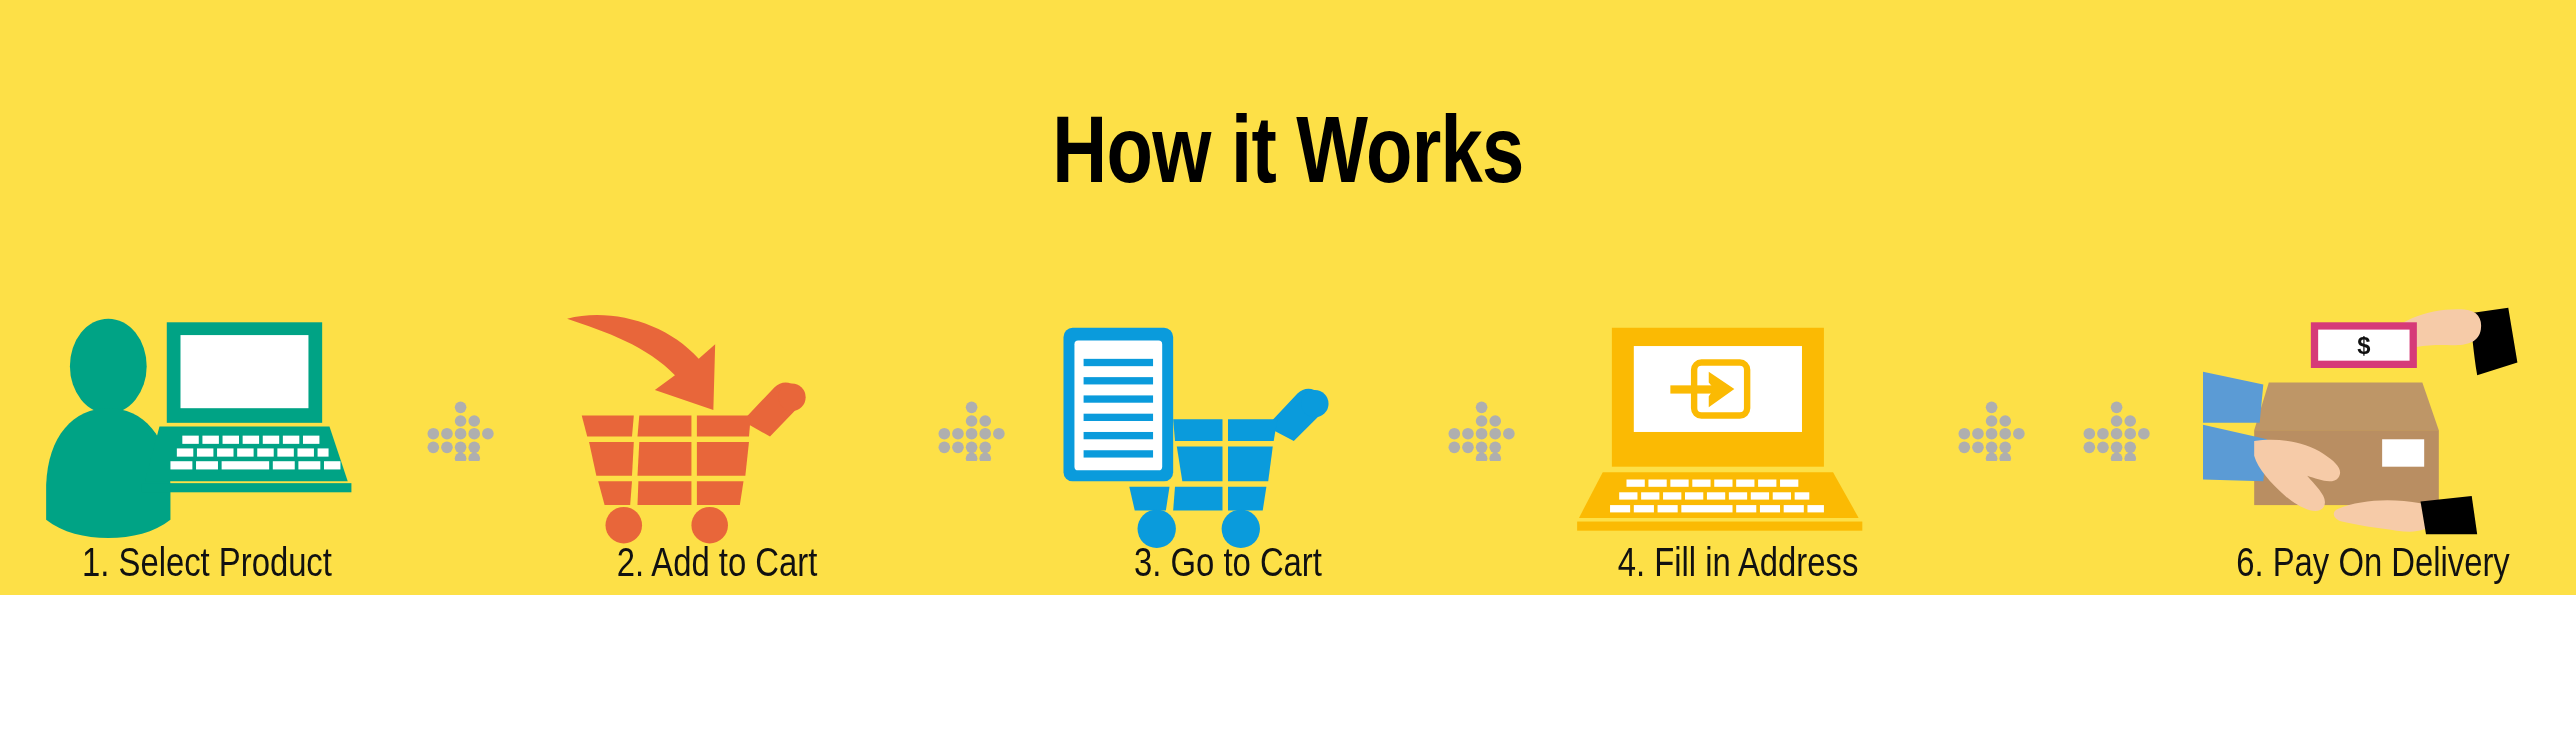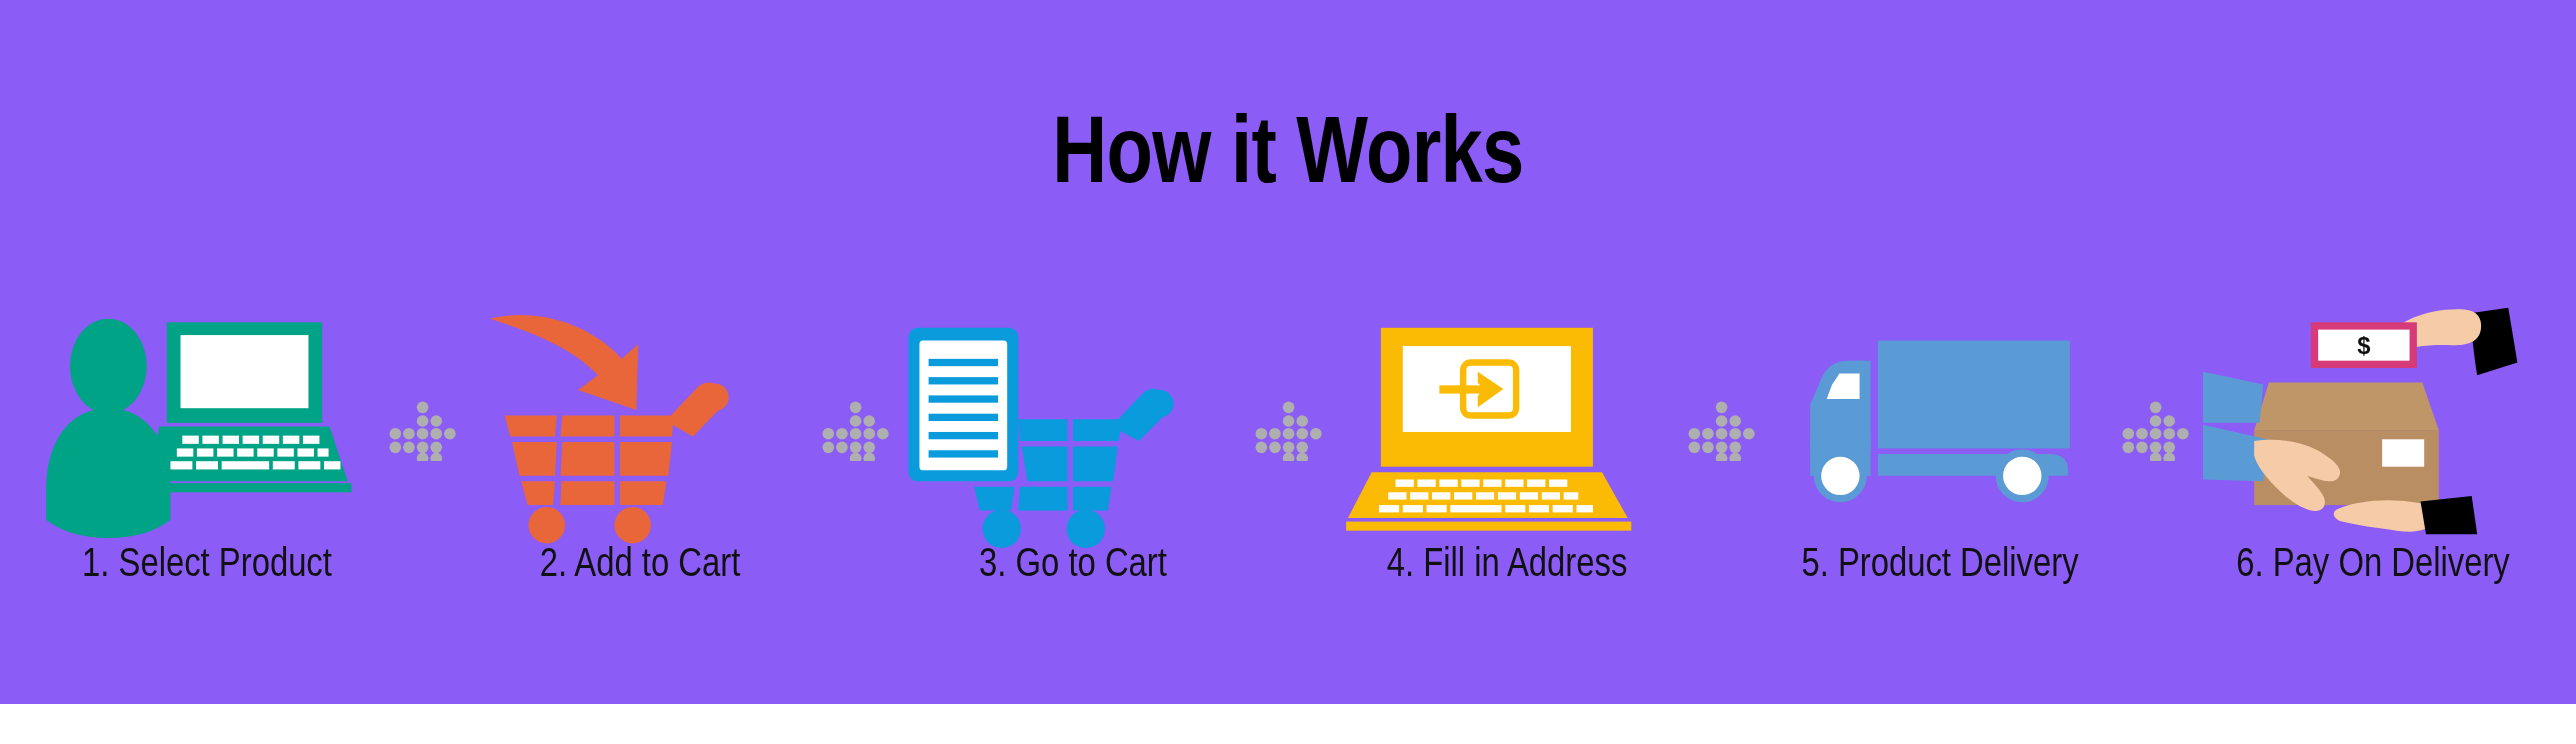--- a/index.html
+++ b/index.html
@@ -10,22 +10,22 @@
   body {
     width: 2576px;
     height: 745px;
     font-family: "Liberation Sans", sans-serif;
     overflow: hidden;
   }
 
   #infographic {
     position: relative;
     width: 2576px;
-    height: 704px;
-    background: #8b5cf6;
+    height: 595px;
+    background: #fde047;
   }
 
   
   #title {
     position: absolute;
     top: 99px;
     left: 0;
     width: 2576px;
     text-align: center;
     font-family: "Liberation Sans Narrow", "Liberation Sans", sans-serif;
@@ -362,40 +362,20 @@
           <circle cx="10" cy="51" r="6.4"></circle>
             <circle cx="25" cy="51" r="6.4"></circle>
             <circle cx="40" cy="51" r="6.4"></circle>
           <circle cx="55" cy="51" r="6.4"></circle>
           <circle cx="40" cy="63" r="6.4"></circle>
             <circle cx="55" cy="63" r="6.4"></circle>
         </g>
       </svg>
     </div>
 
-    <div class="step">
-      <div class="step-art">
-        <svg class="art-svg" viewBox="0 0 372 260">
-
-          <rect x="118" y="42" width="210" height="118" fill="#5B9BD5"></rect>
-
-          <path d="M44 112 L56 84 C 62 70 72 64 86 64 L100 64 L100 162 L44 162 Z" fill="#5B9BD5"></path>
-          <rect x="94" y="64" width="16" height="98" fill="#5B9BD5"></rect>
-
-          <path d="M68 90 L76 78 L98 78 L98 106 L62 106 Z" fill="#ffffff"></path>
-
-          <path d="M118 166 L306 166 C 318 166 326 172 326 182 L326 190 L118 190 Z" fill="#5B9BD5"></path>
-          <rect x="44" y="150" width="66" height="40" fill="#5B9BD5"></rect>
-
-          <circle cx="77" cy="190" r="25" fill="#ffffff" stroke="#5B9BD5" stroke-width="8"></circle>
-          <circle cx="276" cy="190" r="25" fill="#ffffff" stroke="#5B9BD5" stroke-width="8"></circle>
-        </svg>
-      </div>
-      <div class="step-label">5. Product Delivery</div>
-    </div>
 
     <div class="connector">
       <svg width="75" height="60" viewBox="0 0 82 66">
         <g fill="#AFAFAF">
           <circle cx="40" cy="7" r="6.4"></circle>
           <circle cx="40" cy="22" r="6.4"></circle>
             <circle cx="55" cy="22" r="6.4"></circle>
           <circle cx="10" cy="36" r="6.4"></circle>
             <circle cx="25" cy="36" r="6.4"></circle>
             <circle cx="40" cy="36" r="6.4"></circle>

